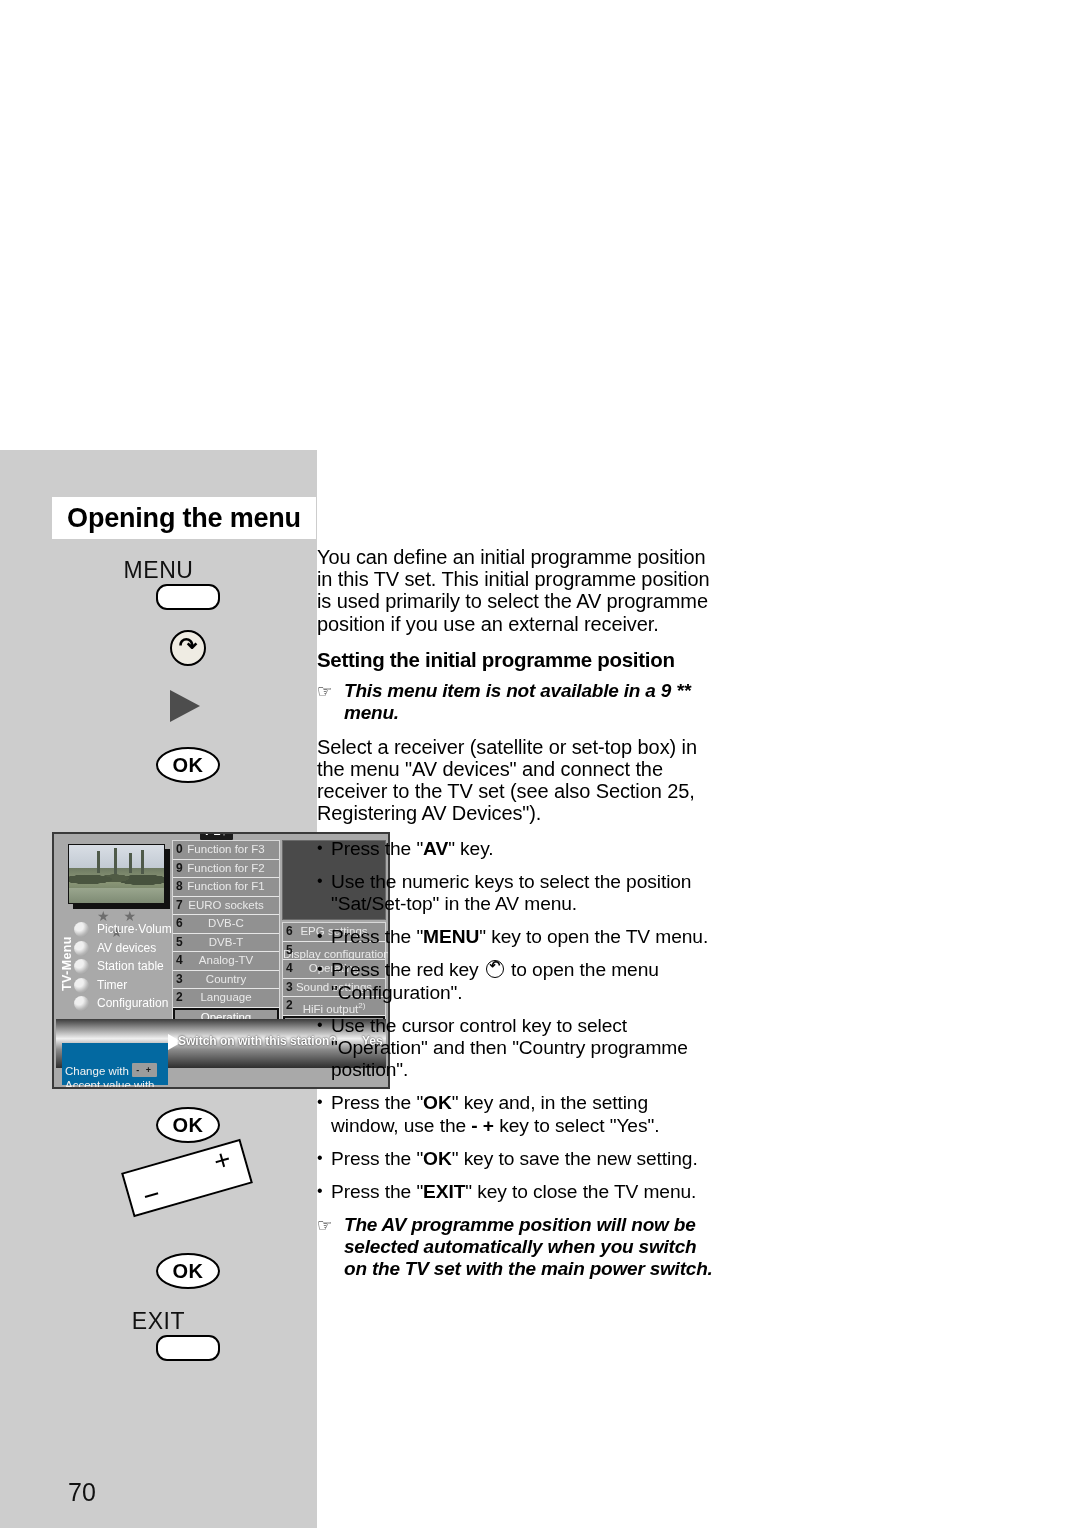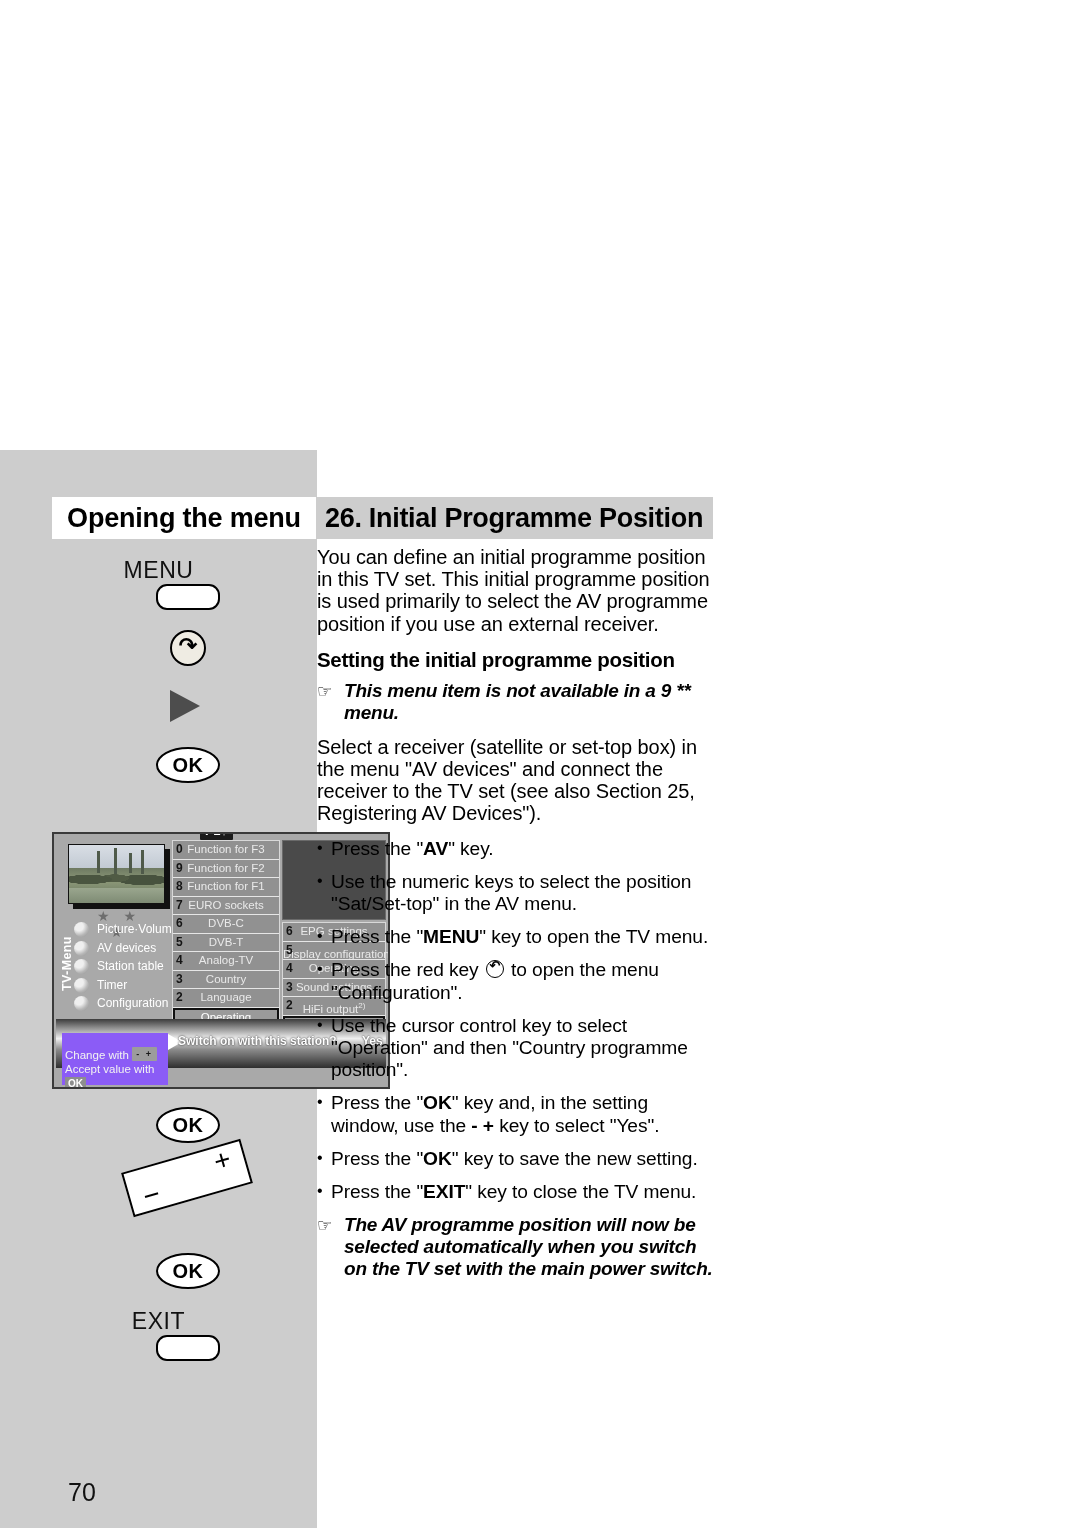--- a/index.html
+++ b/index.html
@@ -419,26 +419,26 @@
     left: 112px; top: 15px;
     width: 0; height: 0;
     border-left: 14px solid #ffffff;
     border-top: 8px solid transparent;
     border-bottom: 8px solid transparent;
   }
 
   .tv-hint {
     position: absolute;
     left: 8px; bottom: 2px;
-    width: 106px; height: 52px;
-    background: #8b5cf6;
+    width: 106px; height: 42px;
+    background: #0369a1;
     color: #f2f2f2;
     font-size: 11.5px;
     line-height: 14px;
-    padding: 14px 3px;
+    padding: 20px 3px;
     box-sizing: border-box;
     z-index: 5;
   }
   .tv-hint .pm-chip {
     display: inline-block;
     background: #9c9c9c;
     color: #1a1a1a;
     font-size: 9px;
     padding: 0 4px;
     border-radius: 1px;
@@ -457,21 +457,20 @@
 </style>
 </head>
 <body>
 
 <div id="page">
 
   <div class="left-col"></div>
 
   <div class="header">
     <div class="header-left">Opening the menu</div>
-    <div class="header-right">26. Initial Programme Position</div>
   </div>
 
   <div class="menu-label">MENU</div>
   <div class="key-pill"></div>
 
   <div class="key-circle-back"></div>
 
   <div class="key-triangle"></div>
 
   <div class="key-ok ok1">OK</div>

